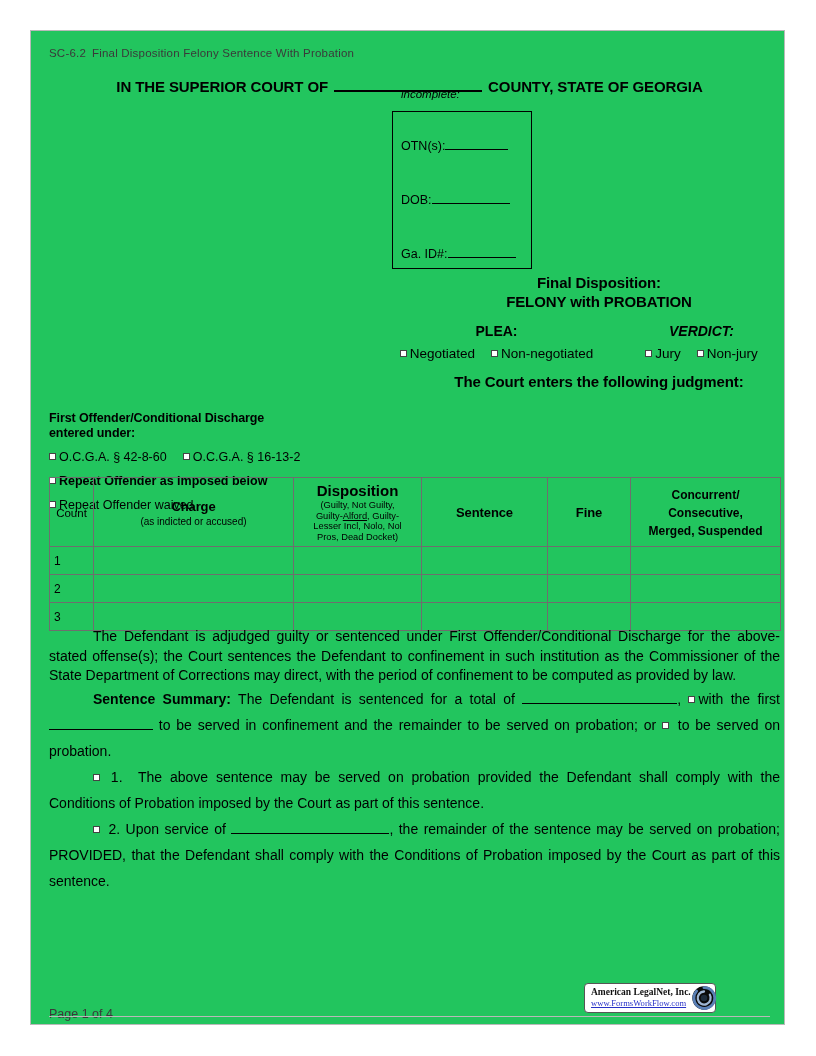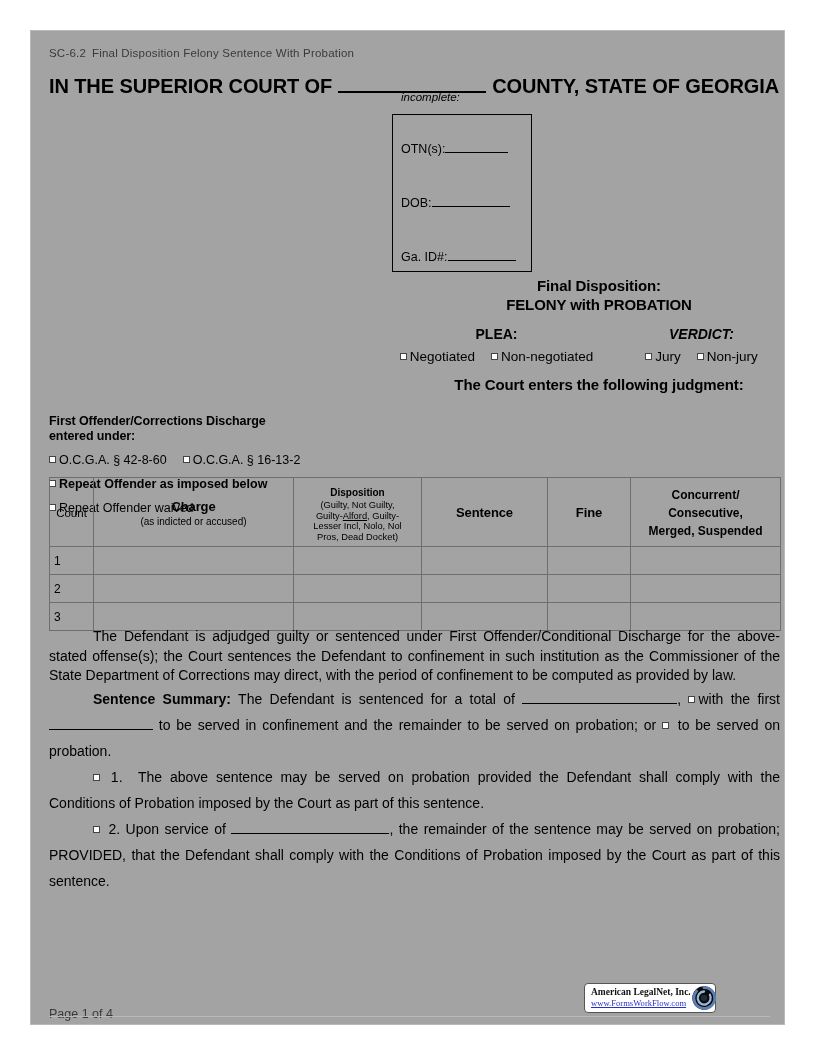--- a/index.html
+++ b/index.html
@@ -16,21 +16,21 @@
     overflow: hidden;
   }
   .page {
     position: absolute;
     left: 30px;
     top: 30px;
     width: 755px;
     height: 995px;
     border: 1px solid #b9b9b9;
     box-sizing: border-box;
-    background: #a3a3a3;
+    background: #22c55e;
   }
   .inner {
     position: absolute;
     left: 18px;
     top: 16px;
     right: 14px;
     bottom: 0;
   }
 
   
@@ -39,21 +39,21 @@
     color: #3a3a3a;
     letter-spacing: 0.2px;
     white-space: nowrap;
   }
   .form-code .code { margin-right: 6px; }
 
   
   .court-title {
     margin-top: 16px;
     text-align: center;
-    font-size: 20px;
+    font-size: 15px;
     font-weight: bold;
     white-space: nowrap;
     letter-spacing: -0.1px;
   }
   .ul-inline {
     display: inline-block;
     border-bottom: 2px solid #000;
     height: 15px;
     vertical-align: baseline;
   }
@@ -288,21 +288,21 @@
 
   .th-main { font-size: 13px; letter-spacing: -0.1px; }
   .th-count { font-size: 11.5px; font-weight: normal; }
   .th-sub {
     font-size: 10px;
     font-weight: normal;
     line-height: 11.5px;
     display: block;
     margin-top: 1px;
   }
-  .th-disp-main { font-size: 10px; }
+  .th-disp-main { font-size: 15px; }
   .th-disp-sub {
     font-size: 9.3px;
     font-weight: normal;
     line-height: 10.5px;
     display: block;
   }
   .th-conc { font-size: 12px; line-height: 13.5px; }
   .underline-alford { text-decoration: underline; }
   table.charges td.rownum {
     font-size: 12px;
@@ -449,21 +449,21 @@
             <span><span class="cbx"></span><span>Jury</span></span>
             <span><span class="cbx"></span><span>Non-jury</span></span>
           </span>
         </div>
       </div>
 
       <div class="judgment">The Court enters the following judgment:</div>
 
       <div class="offender">
         <div class="off-head">
-          <div>First Offender/Corrections Discharge</div>
+          <div>First Offender/Conditional Discharge</div>
           <div>entered under:</div>
         </div>
         <div class="off-codes">
           <span><span class="cbx"></span><span>O.C.G.A. § 42-8-60</span></span><span class="sep"></span><span><span class="cbx"></span><span>O.C.G.A. § 16-13-2</span></span>
         </div>
         <div class="off-bold">
           <span class="cbx"></span><span>Repeat Offender as imposed below</span>
         </div>
         <div class="off-plain">
           <span class="cbx"></span><span>Repeat Offender waived</span>

